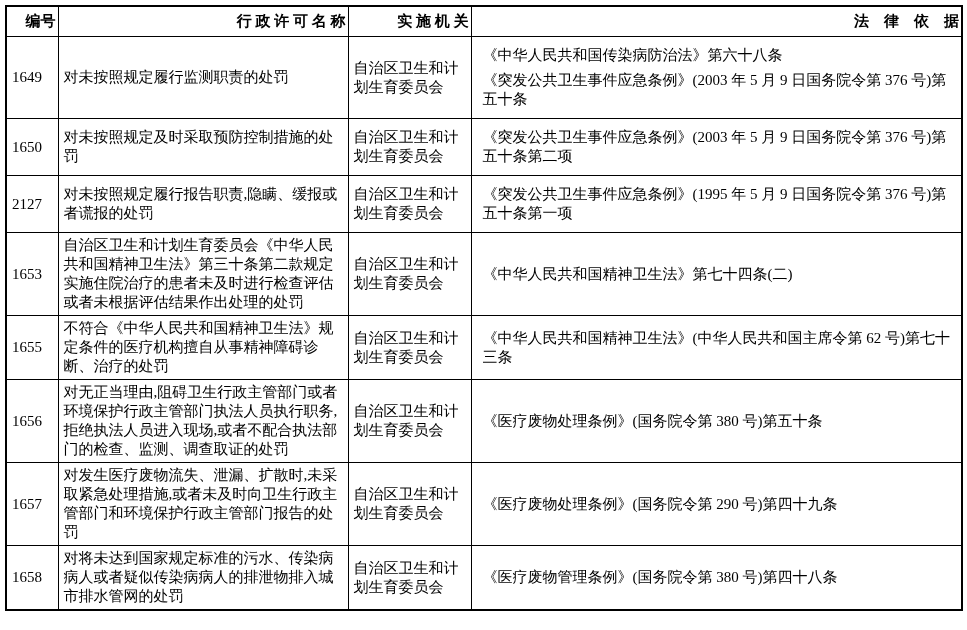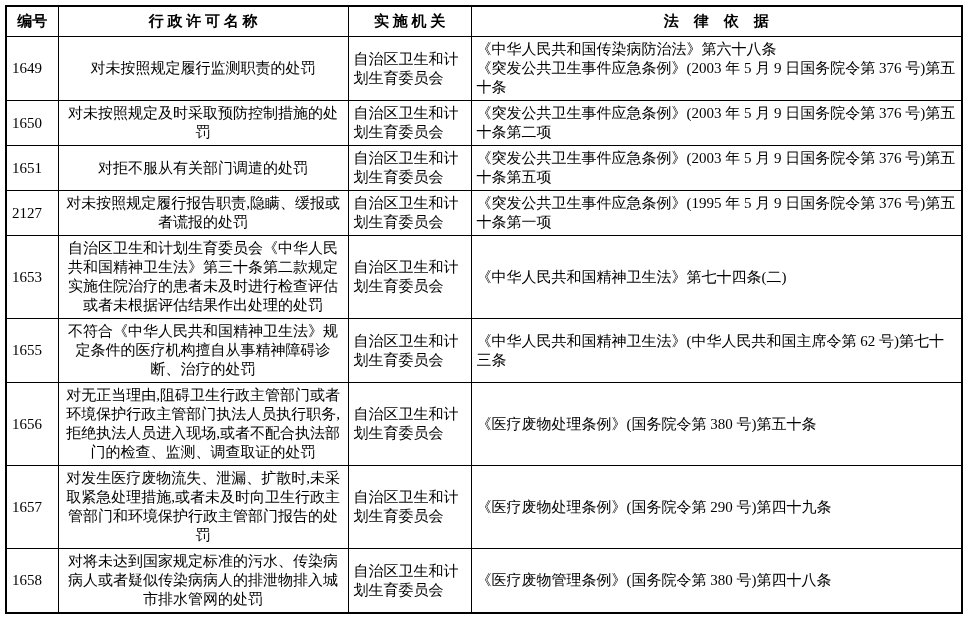--- a/index.html
+++ b/index.html
@@ -27,45 +27,45 @@
   table.gov-table td {
     border: 1px solid #000000;
     font-size: 15px;
     line-height: 19px;
     vertical-align: middle;
     padding: 3px 5px;
     overflow: hidden;
   }
   table.gov-table th {
     font-weight: bold;
-    text-align: center;
+    text-align: right;
     padding: 5px 2px;
     white-space: nowrap;
   }
   td.col-id {
     padding: 2px 2px;
   }
   td.col-name {
-    text-align: center;
+    text-align: left;
     padding-left: 7px;
     padding-right: 4px;
   }
   td.col-agency {
     text-align: left;
     padding-left: 8px;
     padding-right: 2px;
     font-family: Liberation Serif, serif;
   }
   td.col-legal {
     text-align: left;
     padding-left: 7px;
     padding-right: 4px;
   }
   .legal-line {
-    margin: 0;
+    margin: 6px;
     padding: 0;
   }
 </style>
 </head>
 <body>
 
 <div class="page">
   <table class="gov-table">
     <colgroup>
       <col style="width:52px">
@@ -90,28 +90,20 @@
             <div class="legal-line">《中华人民共和国传染病防治法》第六十八条</div>
             <div class="legal-line">《突发公共卫生事件应急条例》(2003 年 5 月 9 日国务院令第 376 号)第五十条</div>
           </td>
         </tr>
         <tr>
           <td class="col-id">1650</td>
           <td class="col-name">对未按照规定及时采取预防控制措施的处罚</td>
           <td class="col-agency">自治区卫生和计划生育委员会</td>
           <td class="col-legal">
             <div class="legal-line">《突发公共卫生事件应急条例》(2003 年 5 月 9 日国务院令第 376 号)第五十条第二项</div>
-          </td>
-        </tr>
-        <tr>
-          <td class="col-id">1651</td>
-          <td class="col-name">对拒不服从有关部门调遣的处罚</td>
-          <td class="col-agency">自治区卫生和计划生育委员会</td>
-          <td class="col-legal">
-            <div class="legal-line">《突发公共卫生事件应急条例》(2003 年 5 月 9 日国务院令第 376 号)第五十条第五项</div>
           </td>
         </tr>
         <tr>
           <td class="col-id">2127</td>
           <td class="col-name">对未按照规定履行报告职责,隐瞒、缓报或者谎报的处罚</td>
           <td class="col-agency">自治区卫生和计划生育委员会</td>
           <td class="col-legal">
             <div class="legal-line">《突发公共卫生事件应急条例》(1995 年 5 月 9 日国务院令第 376 号)第五十条第一项</div>
           </td>
         </tr>

